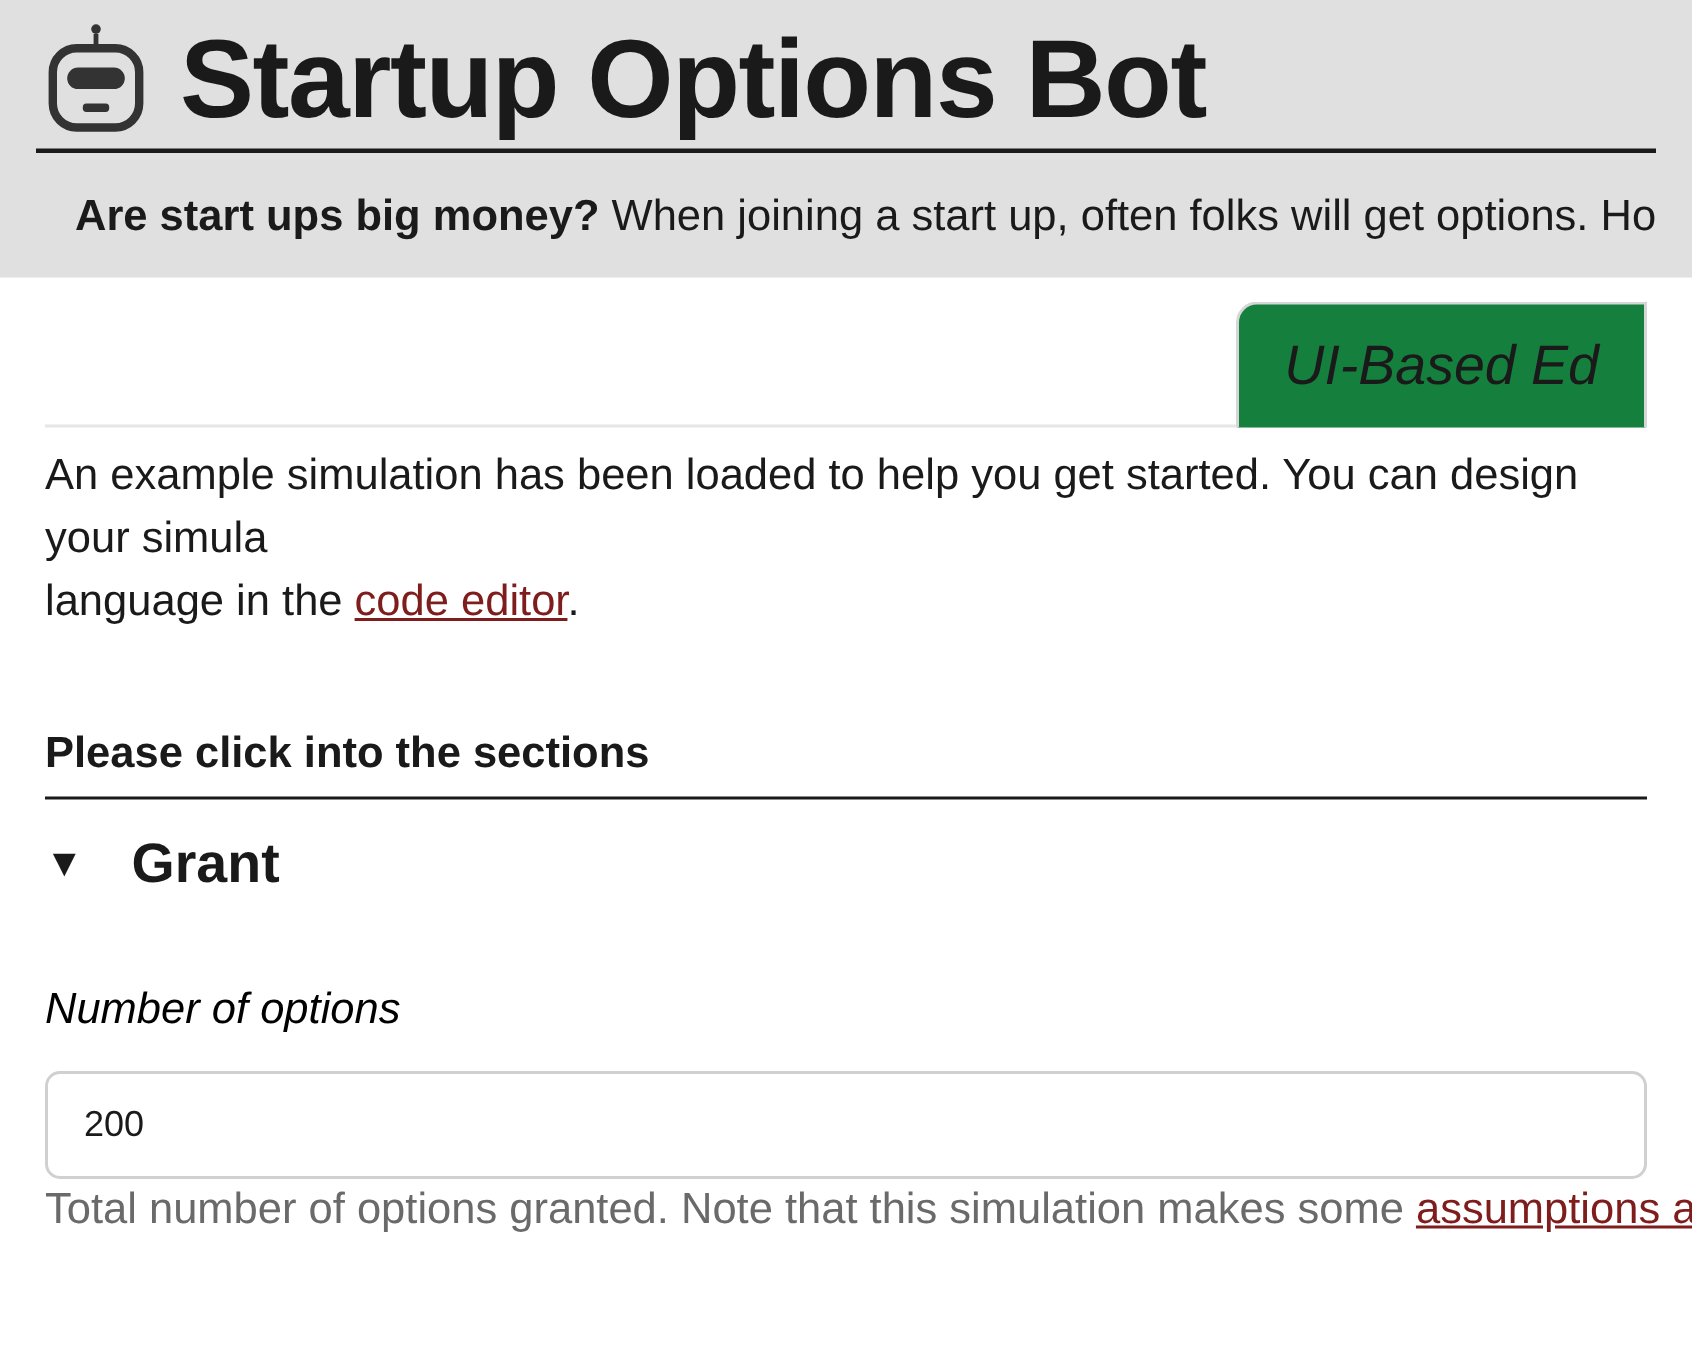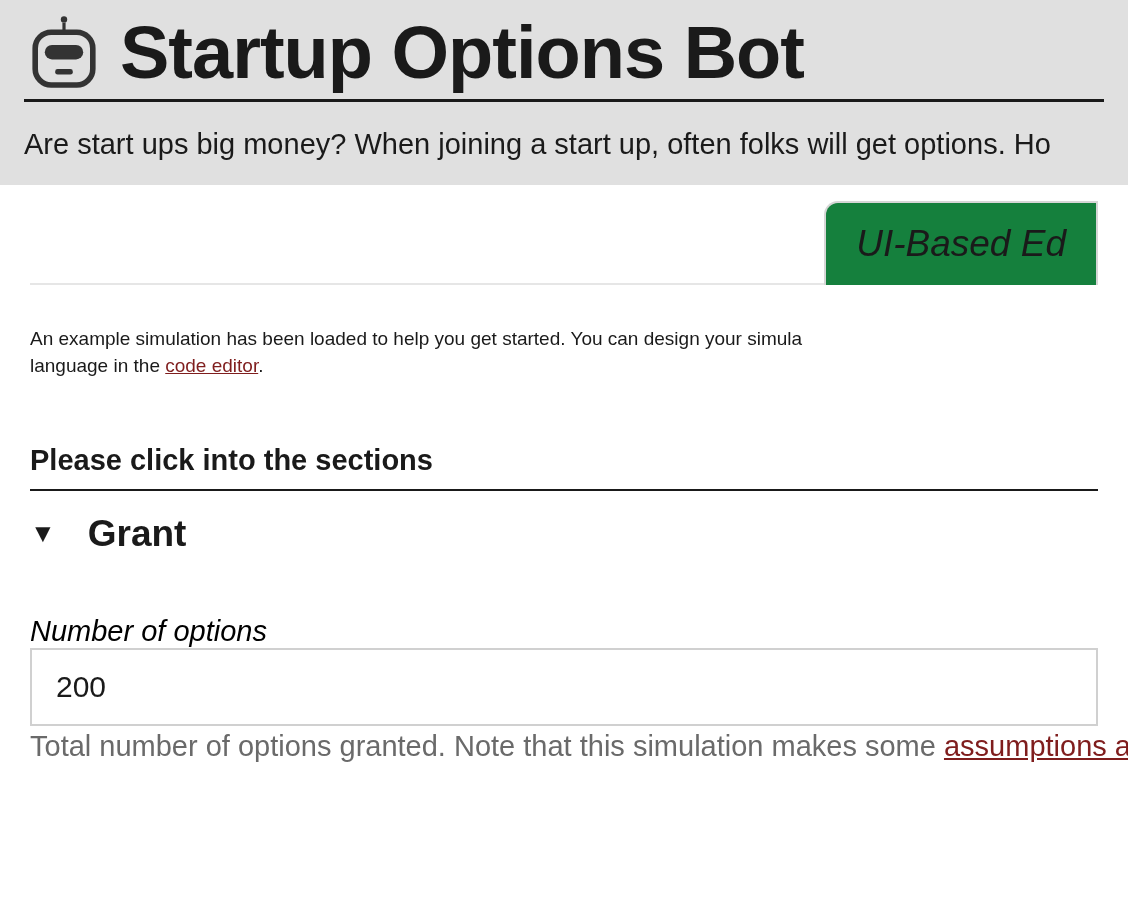--- a/index.html
+++ b/index.html
@@ -37,21 +37,22 @@
       letter-spacing: -1px;
       color: #1a1a1a;
     }
     .subtitle-row {
       padding-top: 22px;
       font-size: 29px;
       line-height: 1.4;
       white-space: nowrap;
     }
     .subtitle-bold {
-      font-weight: 400;
+      font-weight: 700;
+      margin-left: 26px;
     }
     .subtitle-regular {
       font-weight: 400;
     }
     .main {
       padding: 26px 30px 0 30px;
     }
     .tabs-row {
       display: flex;
       border-bottom: 2px solid #e6e6e6;
@@ -68,22 +69,22 @@
       border-bottom: none;
       border-top-left-radius: 14px;
       border-top-right-radius: 0;
       background: #15803d;
       position: relative;
       bottom: -2px;
       white-space: nowrap;
       font-style: italic;
     }
     .intro-text {
-      padding-top: 40px;
-      font-size: 19px;
+      padding-top: 11px;
+      font-size: 29px;
       line-height: 1.45;
       color: #1a1a1a;
     }
     .link {
       color: #7f1d1d;
       text-decoration: underline;
       cursor: pointer;
     }
     .instruction {
       font-size: 29px;
@@ -113,25 +114,26 @@
     .field {
       padding-top: 60px;
     }
     .field-label {
       font-size: 29px;
       font-weight: 400;
       color: #000000;
       font-style: italic;
     }
     .field-input {
+      margin-top: 24px;
       width: 100%;
-      font-size: 30px;
+      font-size: 24px;
       padding: 20px 24px;
       border: 2px solid #d0d0d0;
-      border-radius: 0;
+      border-radius: 10px;
       color: #1a1a1a;
       font-family: inherit;
     }
     .field-help {
       font-size: 29px;
       color: #6a6a6a;
       line-height: 1.4;
       white-space: nowrap;
     }
     .field2 {

